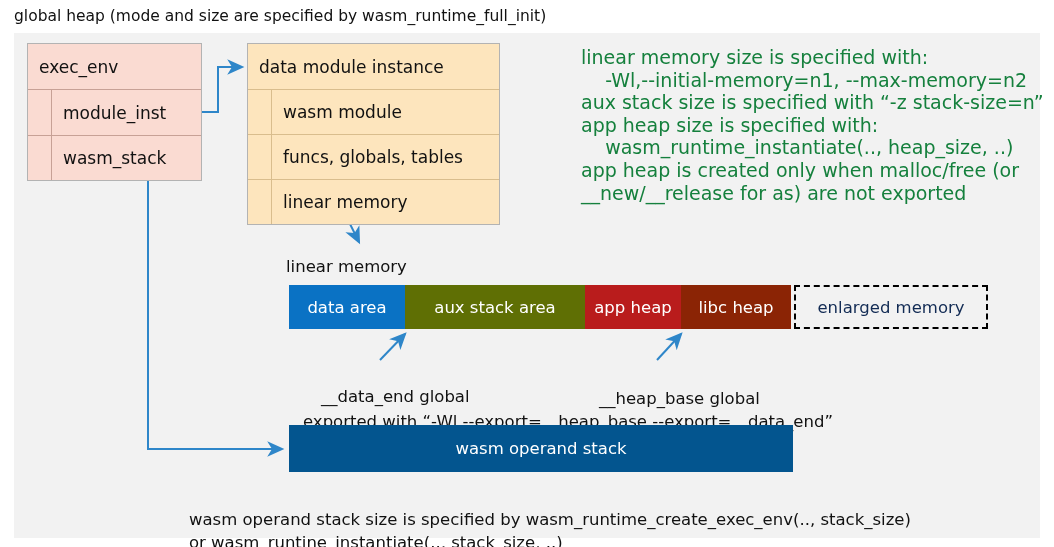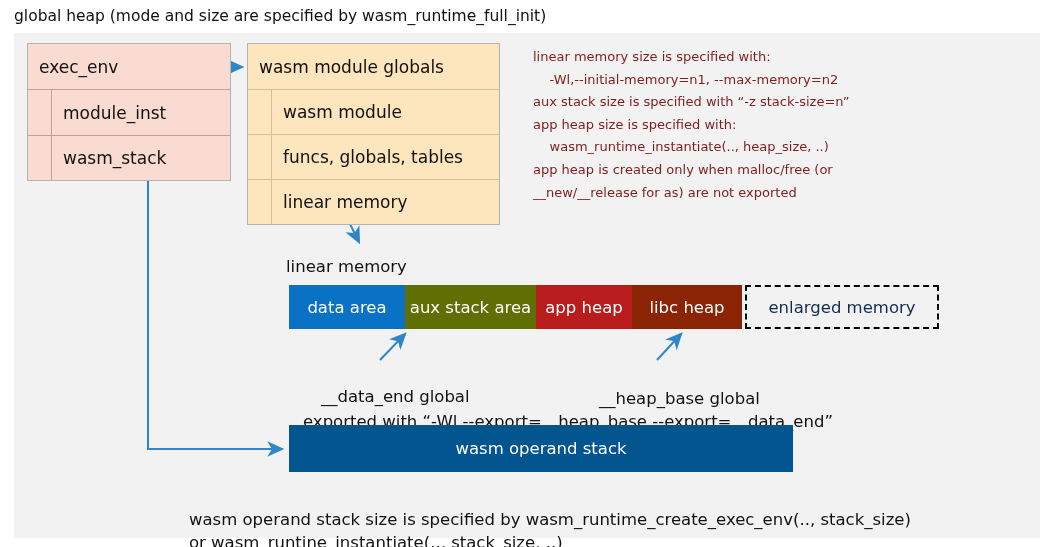--- a/index.html
+++ b/index.html
@@ -82,24 +82,25 @@
   .cream .lbl, .cream .pad { border-color: #d9bd8d; }
 
   .rowdiv-pink { border-top: 1px solid #c7a196; }
   .rowdiv-cream { border-top: 1px solid #d9bd8d; }
   .padline-pink { border-right: 1px solid #c7a196; }
   .padline-cream { border-right: 1px solid #d9bd8d; }
 
   
   .note {
     position: absolute;
-    font-size: 13px;
+    font-size: 19px;
     line-height: 22.6px;
-    color: #7f1d1d;
+    color: #15803d;
     white-space: pre;
+    margin-left: 48px;
   }
 
   
   .lm-caption {
     position: absolute;
     font-size: 16.5px;
     color: #111111;
     white-space: nowrap;
   }
   .membar {
@@ -164,37 +165,37 @@
 
       <path d="M 331,181 L 345,209" fill="none" stroke="#2e86c9" stroke-width="2" marker-end="url(#ah)"></path>
 
       <path d="M 134,148 L 134,416 L 268,416" fill="none" stroke="#2e86c9" stroke-width="2" marker-end="url(#ah)"></path>
 
       <path d="M 366,327 L 391,301" fill="none" stroke="#2e86c9" stroke-width="2" marker-end="url(#ah)"></path>
 
       <path d="M 643,327 L 667,301" fill="none" stroke="#2e86c9" stroke-width="2" marker-end="url(#ah)"></path>
     </svg>
 
-    <div class="sbox pink" style="left:13px; top:10px; width:204px; height:138px;">
+    <div class="sbox pink" style="left:13px; top:10px; width:175px; height:138px;">
       <div class="srow" style="height:45px;">
         <div class="lbl">exec_env</div>
       </div>
       <div class="srow rowdiv-pink" style="height:46px;">
         <div class="pad padline-pink" style="width:24px;"></div>
         <div class="lbl">module_inst</div>
       </div>
       <div class="srow rowdiv-pink" style="height:45px;">
         <div class="pad padline-pink" style="width:24px;"></div>
         <div class="lbl">wasm_stack</div>
       </div>
     </div>
 
     <div class="sbox cream" style="left:233px; top:10px; width:253px; height:182px;">
       <div class="srow" style="height:45px;">
-        <div class="lbl">wasm module globals</div>
+        <div class="lbl">data module instance</div>
       </div>
       <div class="srow rowdiv-cream" style="height:45px;">
         <div class="pad padline-cream" style="width:24px;"></div>
         <div class="lbl">wasm module</div>
       </div>
       <div class="srow rowdiv-cream" style="height:45px;">
         <div class="pad padline-cream" style="width:24px;"></div>
         <div class="lbl">funcs, globals, tables</div>
       </div>
       <div class="srow rowdiv-cream" style="height:45px;">
@@ -210,21 +211,21 @@
     wasm_runtime_instantiate(.., heap_size, ..)
 app heap is created only when malloc/free (or
 __new/__release for as) are not exported</div>
 
     <div class="lm-caption" style="left:272px; top:224px;">linear memory</div>
 
     <div class="membar" style="left:275px; top:252px;">
       <div class="seg" style="width:116px; background:#0a72c4;">
         <span>data area</span>
       </div>
-      <div class="seg" style="width:131px; background:#5f6f04;">
+      <div class="seg" style="width:180px; background:#5f6f04;">
         <span>aux stack area</span>
       </div>
       <div class="seg" style="width:96px; background:#b91c1c;">
         <span>app heap</span>
       </div>
       <div class="seg" style="width:110px; background:#8b2405;">
         <span>libc heap</span>
       </div>
       <div class="seg enlarged" style="width:194px;">
         <span>enlarged memory</span>

